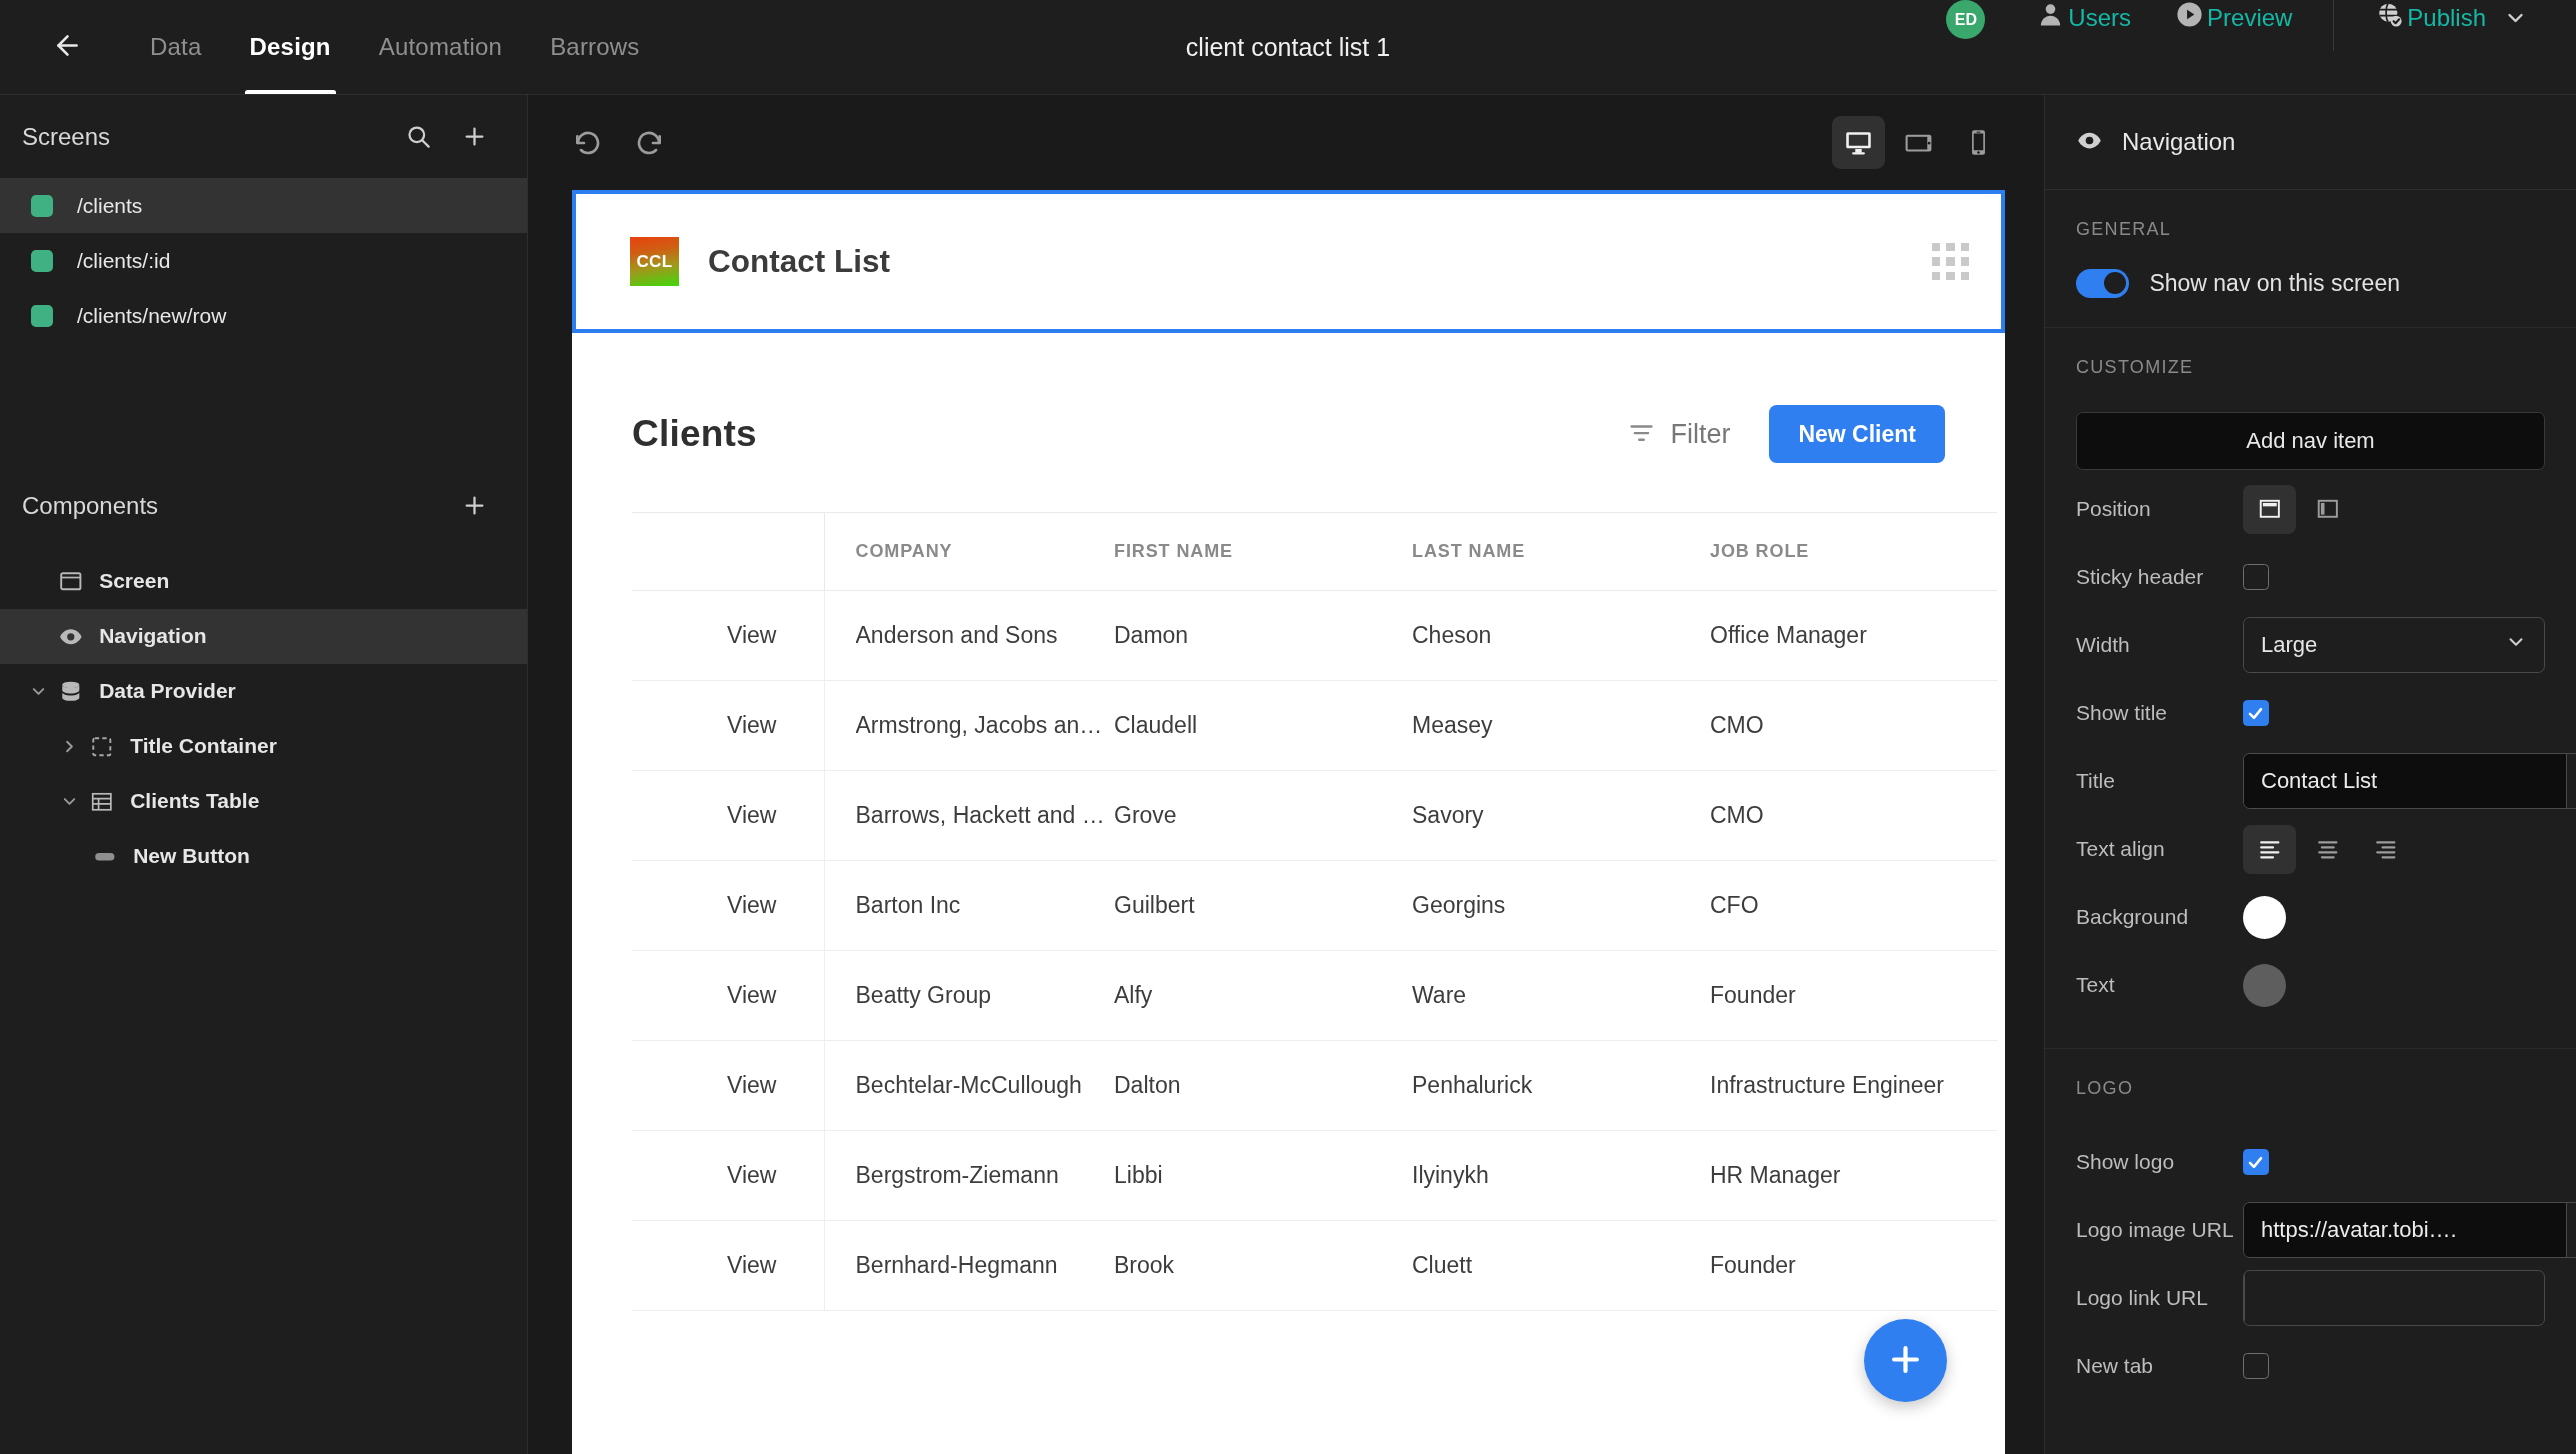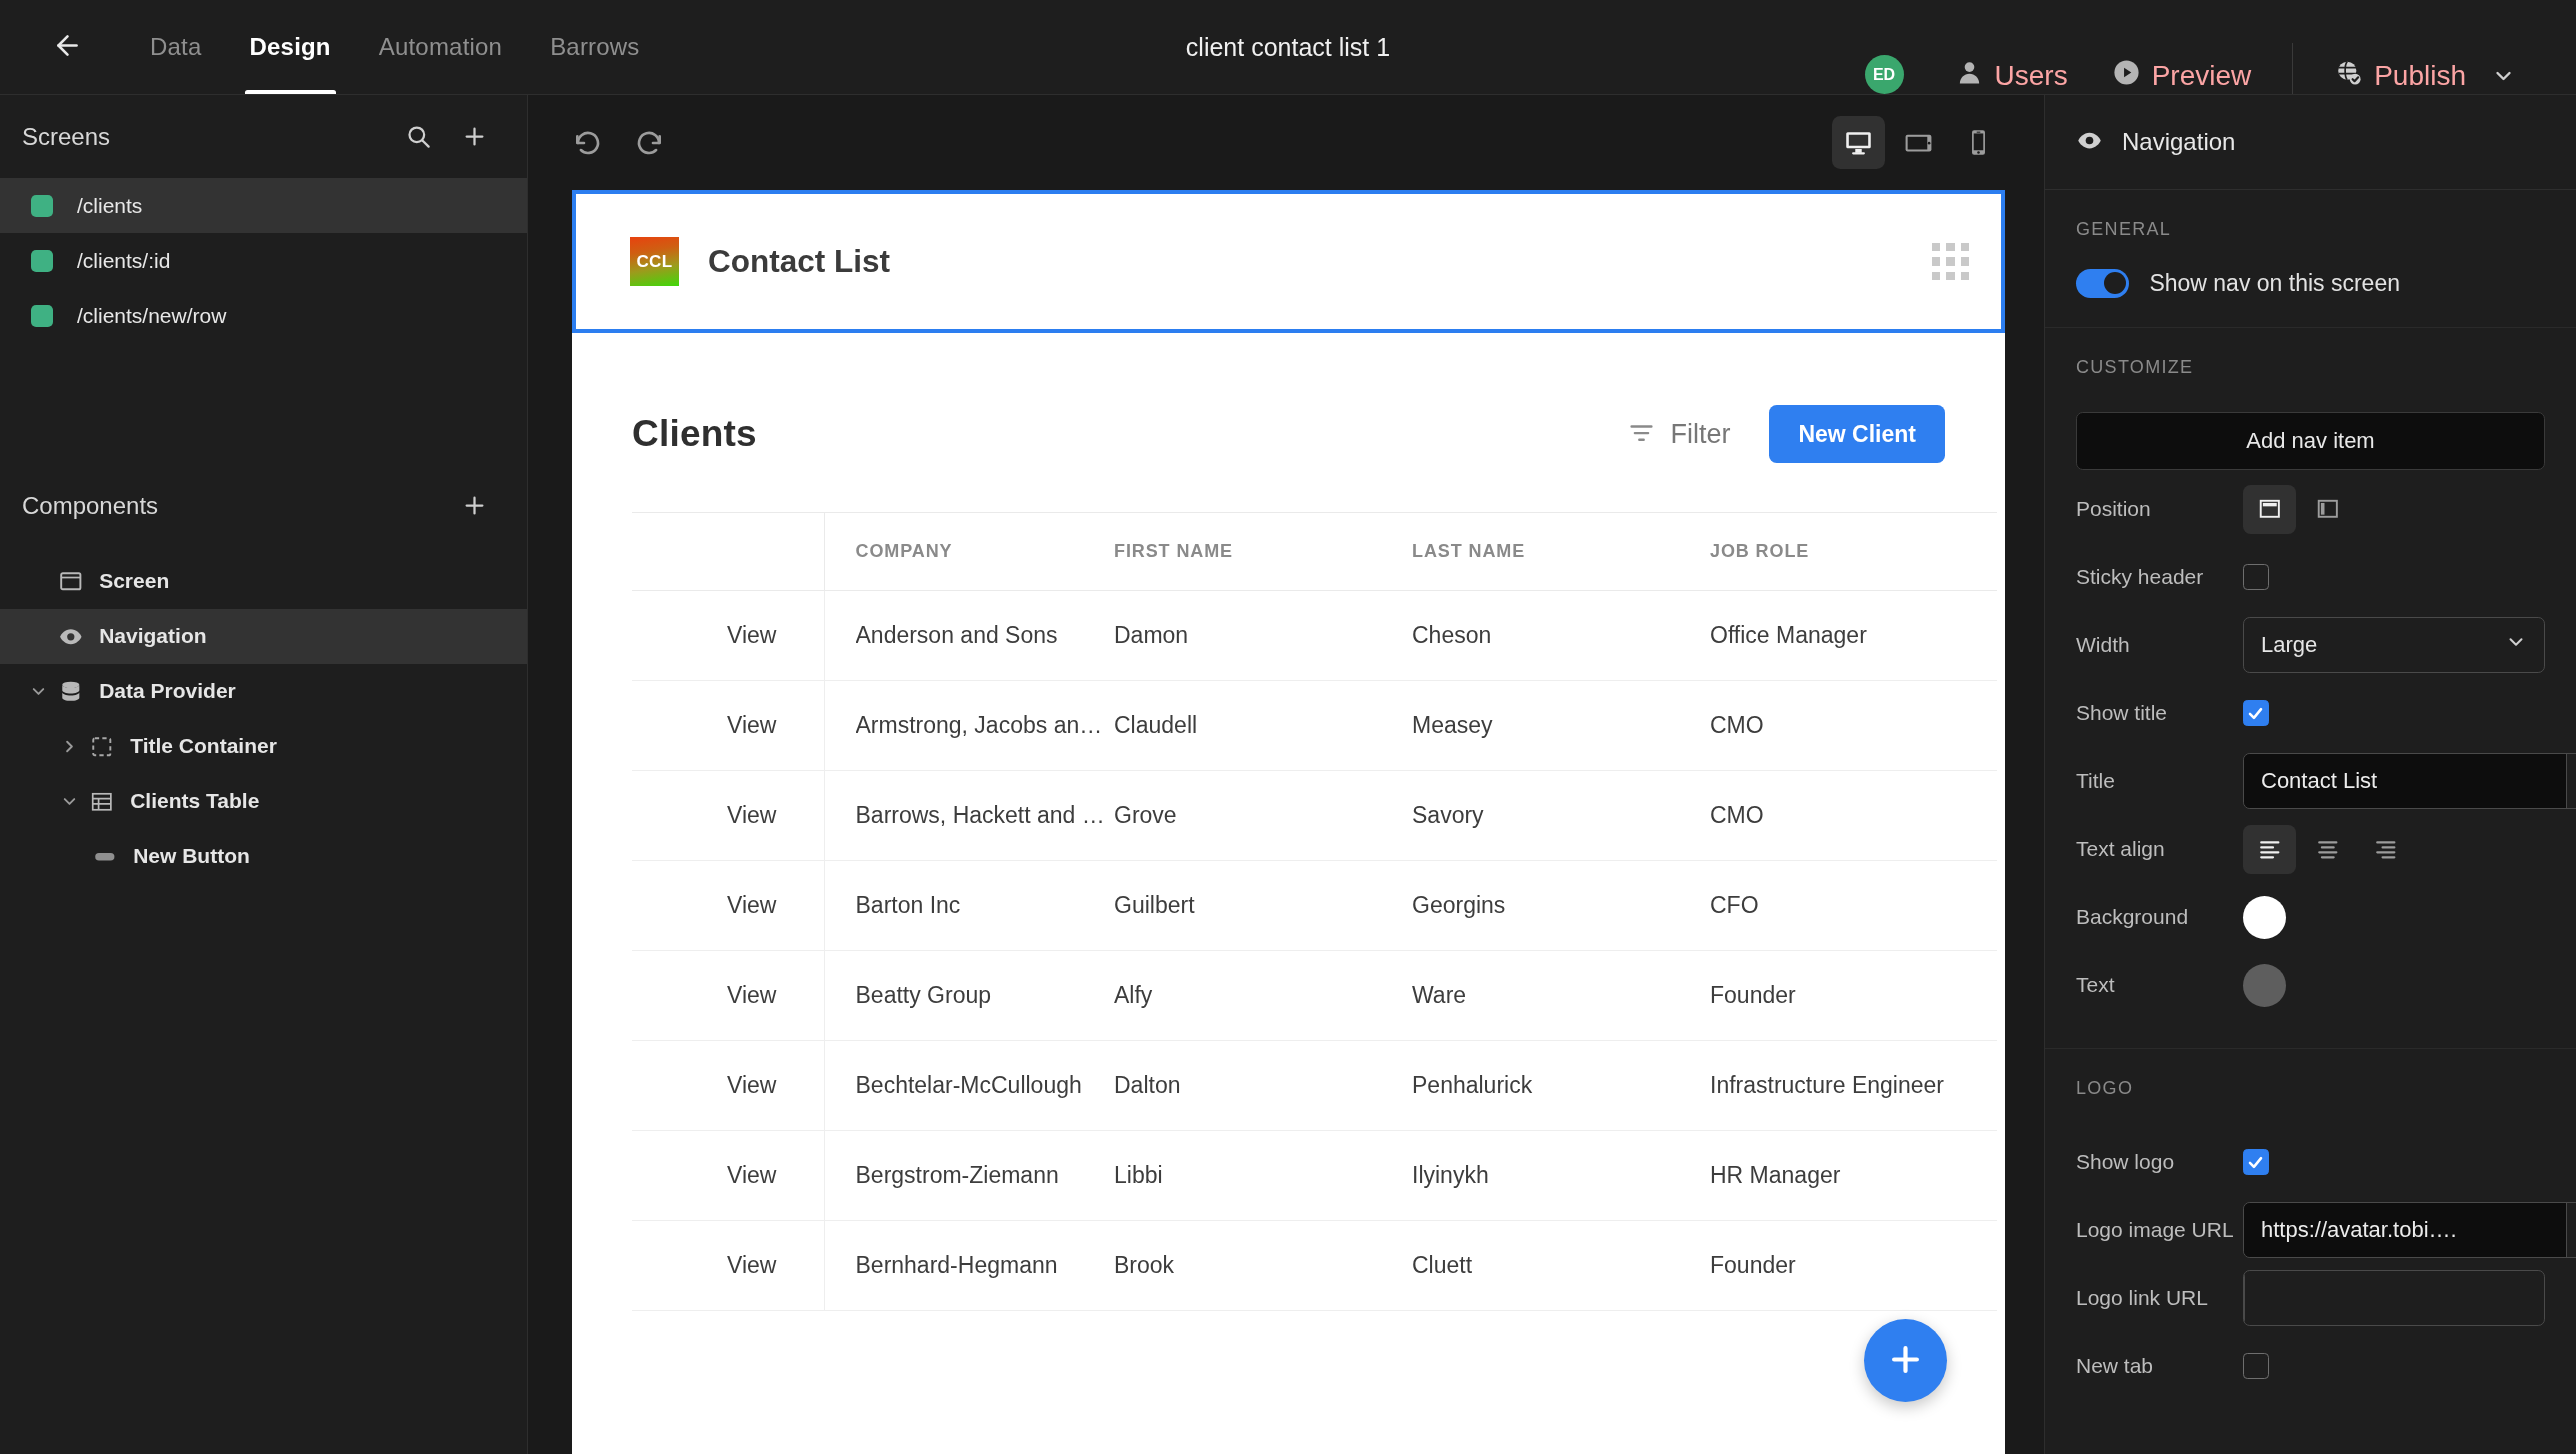--- a/index.html
+++ b/index.html
@@ -34,32 +34,32 @@
   .tab.active::after {
     content: ""; position: absolute; left: 19px; right: 19px; bottom: 0;
     height: 4.3px; background: #ffffff; border-radius: 2.6px 2.6px 0 0;
   }
   .tb-title {
     position: absolute; left: 0; right: 0; top: 0; height: 95px;
     display: flex; align-items: center; justify-content: center;
     font-size: 25px; color: #f0f0f0; pointer-events: none; font-weight: 500;
   }
   .tb-right {
-    margin-left: auto; display: flex; align-items: flex-end;
-    padding-right: 36px; gap: 0; position: relative; z-index: 2;
+    margin-left: auto; display: flex; align-items: flex-start;
+    padding-right: 24px; gap: 0; position: relative; z-index: 2;
   }
   .avatar {
     width: 39px; height: 39px; border-radius: 50%;
     background: #3aa76d; color: #fff; font-size: 16px; font-weight: bold;
     display: flex; align-items: center; justify-content: center;
     margin-right: 29px;
   }
   .tb-item {
-    display: flex; align-items: center; gap: 11px;
-    font-size: 28px; color: #fca5a5; cursor: pointer; padding: 0 22px;
+    display: flex; align-items: center; gap: 3px;
+    font-size: 24px; color: #14b8a6; cursor: pointer; padding: 0 22px;
   }
   .tb-sep { width: 0.9px; height: 51px; background: #3a3a3a; margin: 0 19px; }
   .tb-item svg { width: 29px; height: 29px; flex: 0 0 29px; }
 
   
   .body { flex: 1; display: flex; min-height: 0; }
 
   
   .left {
     width: 528px; flex: 0 0 528px; background: #1e1e1e;

